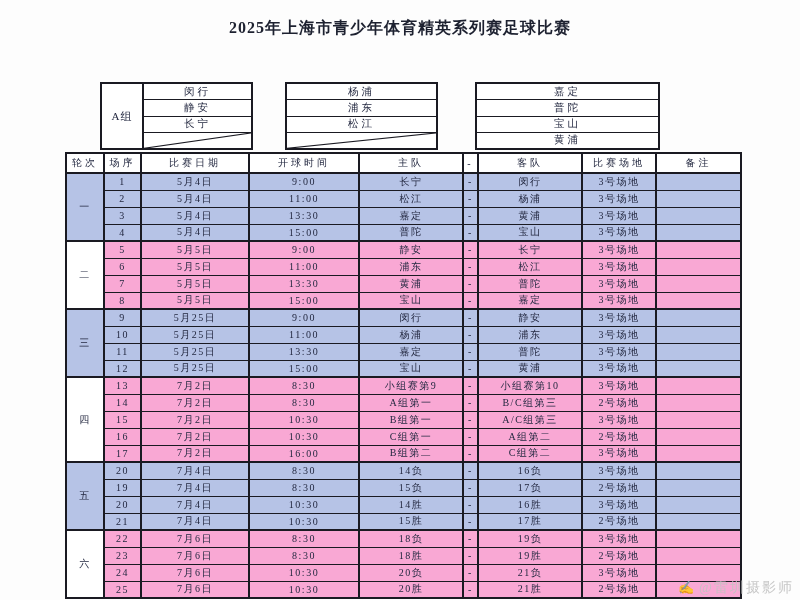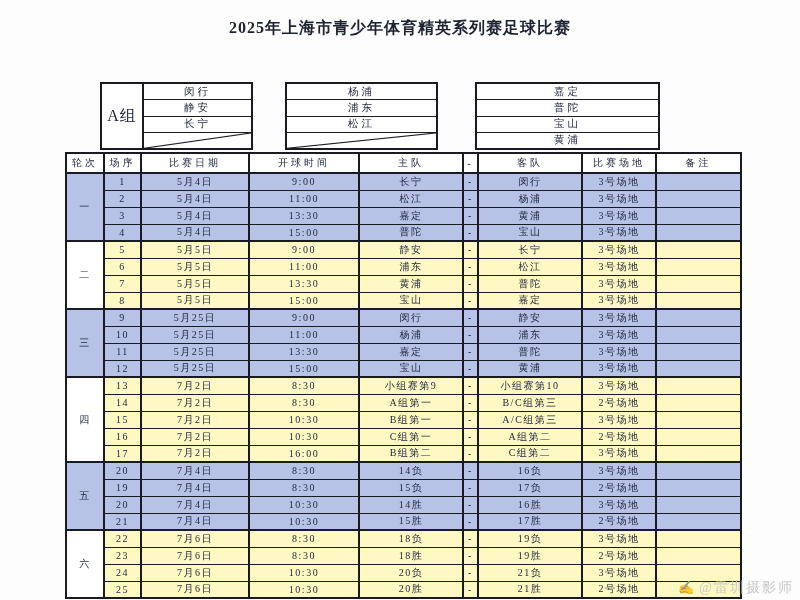--- a/index.html
+++ b/index.html
@@ -24,36 +24,36 @@
   .groups-row{position:absolute;top:82px;left:0;width:100%;height:68px;}
   .group-table{
     position:absolute;top:0;height:68px;display:flex;
     border:2px solid var(--border);background:#fff;box-sizing:border-box;
   }
   .group-table.g0{left:100px;width:153px;}
   .group-table.g1{left:285px;width:153px;}
   .group-table.g2{left:475px;width:185px;}
   .group-label{
     width:40px;display:flex;align-items:center;justify-content:center;
-    border-right:2px solid var(--border);font-size:16px;letter-spacing:1px;flex:none;
+    border-right:2px solid var(--border);font-size:11px;letter-spacing:1px;flex:none;
   }
   .group-table.g2 .group-label{width:60px;}
   .group-teams{flex:1;display:flex;flex-direction:column;}
   .team-cell{
     flex:1;display:flex;align-items:center;justify-content:center;
     border-bottom:1.5px solid var(--border);font-size:10.5px;letter-spacing:3px;
     position:relative;box-sizing:border-box;
   }
   .team-cell:last-child{border-bottom:none;}
   .diag-cell svg{position:absolute;left:0;top:0;width:100%;height:100%;display:block;}
   
   table.schedule{
     position:absolute;left:65px;top:152px;width:675px;
     border-collapse:collapse;table-layout:fixed;
-    background:#fef9c3;border:2px solid var(--border);
+    background:#f9a8d4;border:2px solid var(--border);
   }
   table.schedule th,table.schedule td{
     border:solid var(--border);border-width:1px 2px;
     font-size:10px;font-weight:normal;text-align:center;vertical-align:middle;
     padding:0;height:17px;overflow:hidden;white-space:nowrap;
     letter-spacing:1.5px;color:var(--text);box-sizing:border-box;
   }
   table.schedule thead th{
     height:20px;letter-spacing:3px;border-bottom:2px solid var(--border);background:#fff;
   }

